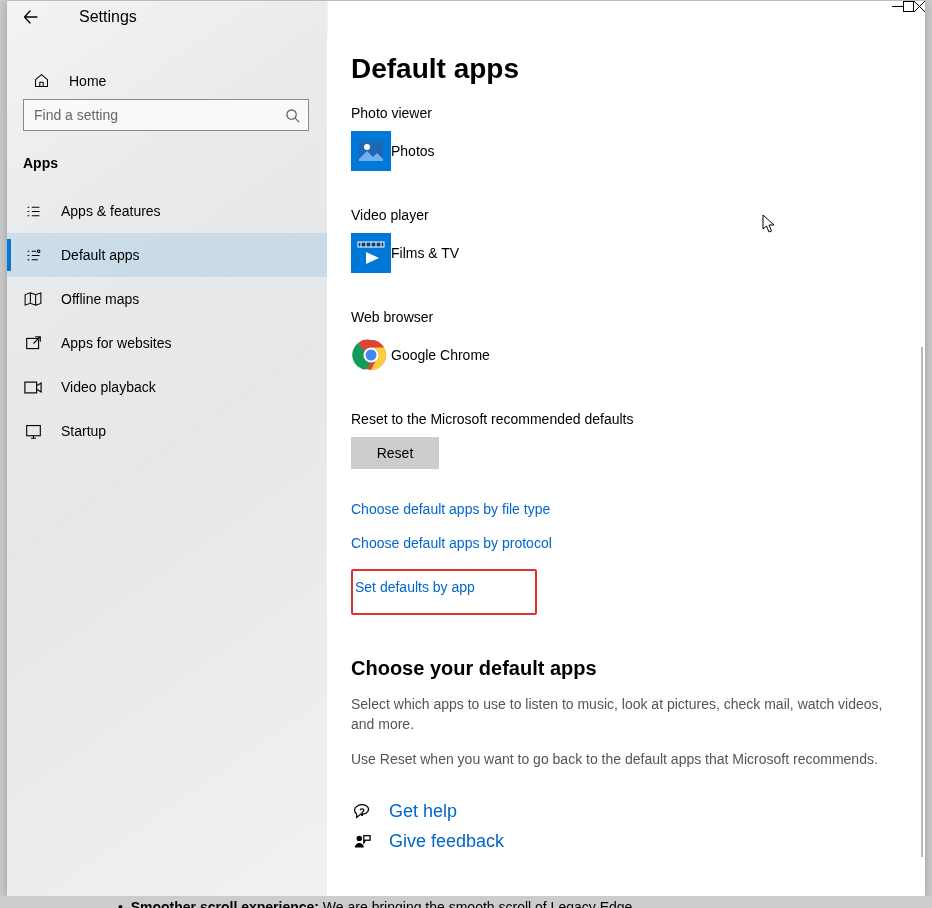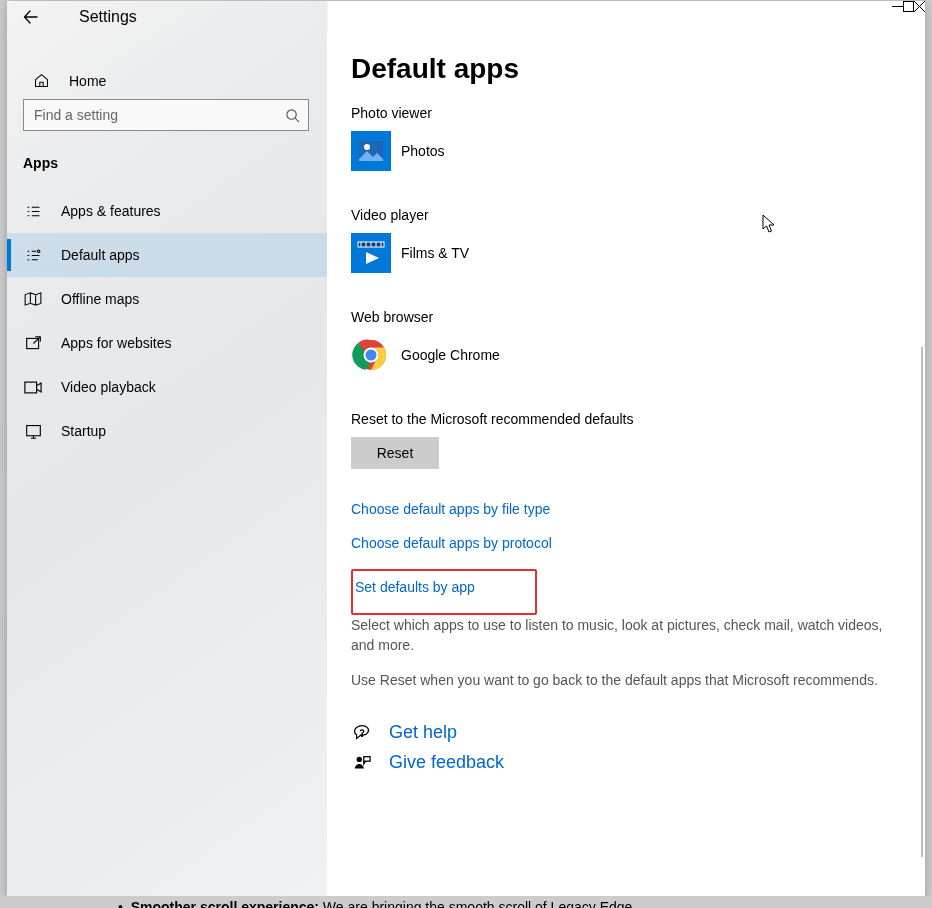--- a/index.html
+++ b/index.html
@@ -18,21 +18,21 @@
 .search input{flex:1;border:0;background:transparent;outline:none;padding:0 10px;font-size:14px;color:#333;font-style:normal;}
 .search input::placeholder{color:#666;font-style:normal;}
 .section-label{padding:18px 16px 8px 16px;font-weight:600;font-size:14px;}
 .nav{padding-top:10px;}
 .nav-item{position:relative;display:flex;align-items:center;gap:18px;height:44px;padding:0 16px;font-size:14px;cursor:default;}
 .nav-item.selected{background:rgba(0,120,215,.12);}
 .nav-item.selected::before{content:"";position:absolute;left:0;top:6px;bottom:6px;width:4px;background:#0078d7;}
 .content{position:absolute;top:32px;left:320px;right:0;bottom:0;padding:8px 24px 0 24px;overflow:hidden;background:#fff;}
 .page-title{font-size:28px;font-weight:600;margin:12px 0 20px 0;}
 .group-label{font-size:14px;margin:0 0 10px 0;color:#000;}
-.app-row{display:flex;align-items:center;gap:10px;height:40px;margin-bottom:36px;}
+.app-row{display:flex;align-items:center;gap:0;height:40px;margin-bottom:36px;}
 .app-icon{width:40px;height:40px;display:flex;align-items:center;justify-content:center;}
 .reset-label{margin-top:6px;margin-bottom:10px;}
 .reset-btn{width:88px;height:32px;background:#cccccc;border:0;font-size:14px;color:#000;}
 .links{margin-top:32px;}
 .link{display:inline-block;color:#0066cc;margin-bottom:18px;font-size:14px;}
 .highlight-box{border:2.5px solid #e03030;border-radius:2px;padding:8px 60px 14px 2px;display:inline-block;}
 .h2{font-size:20px;font-weight:600;margin:42px 0 14px 0;}
 .body-text{color:#555;font-size:14px;line-height:1.45;margin-bottom:14px;max-width:560px;}
 .footer-links{margin-top:28px;}
 .footer-link{display:flex;align-items:center;gap:16px;height:30px;color:#0066cc;font-size:18px;}
@@ -210,20 +210,21 @@
     <button class="reset-btn">Reset</button>
 
     <div class="links">
       <div><a class="link">Choose default apps by file type</a></div>
       <div><a class="link">Choose default apps by protocol</a></div>
       <div class="highlight-box">
         <a class="link" style="margin-bottom:4px">Set defaults by app</a>
       </div>
     </div>
 
+    <div class="h2">Choose your default apps</div>
     <div class="body-text">Select which apps to use to listen to music, look at pictures, check mail, watch videos, and more.</div>
     <div class="body-text">Use Reset when you want to go back to the default apps that Microsoft recommends.</div>
 
     <div class="footer-links">
       <div class="footer-link">
         <span class="fi">
           <svg width="18" height="18" viewBox="0 0 20 20" fill="none" stroke="#000" stroke-width="1.4">
               <path d="M4 4c3-3 9-3 12 0 3 3 0 8-4 8H9l-5 4v-4c-3-2-3-6 0-8z"></path>
               <path d="M8 8c0-2 4-2 4 0 0 1.5-2 1.5-2 3"></path>
               <circle cx="10" cy="13" r=".7" fill="#000"></circle>

